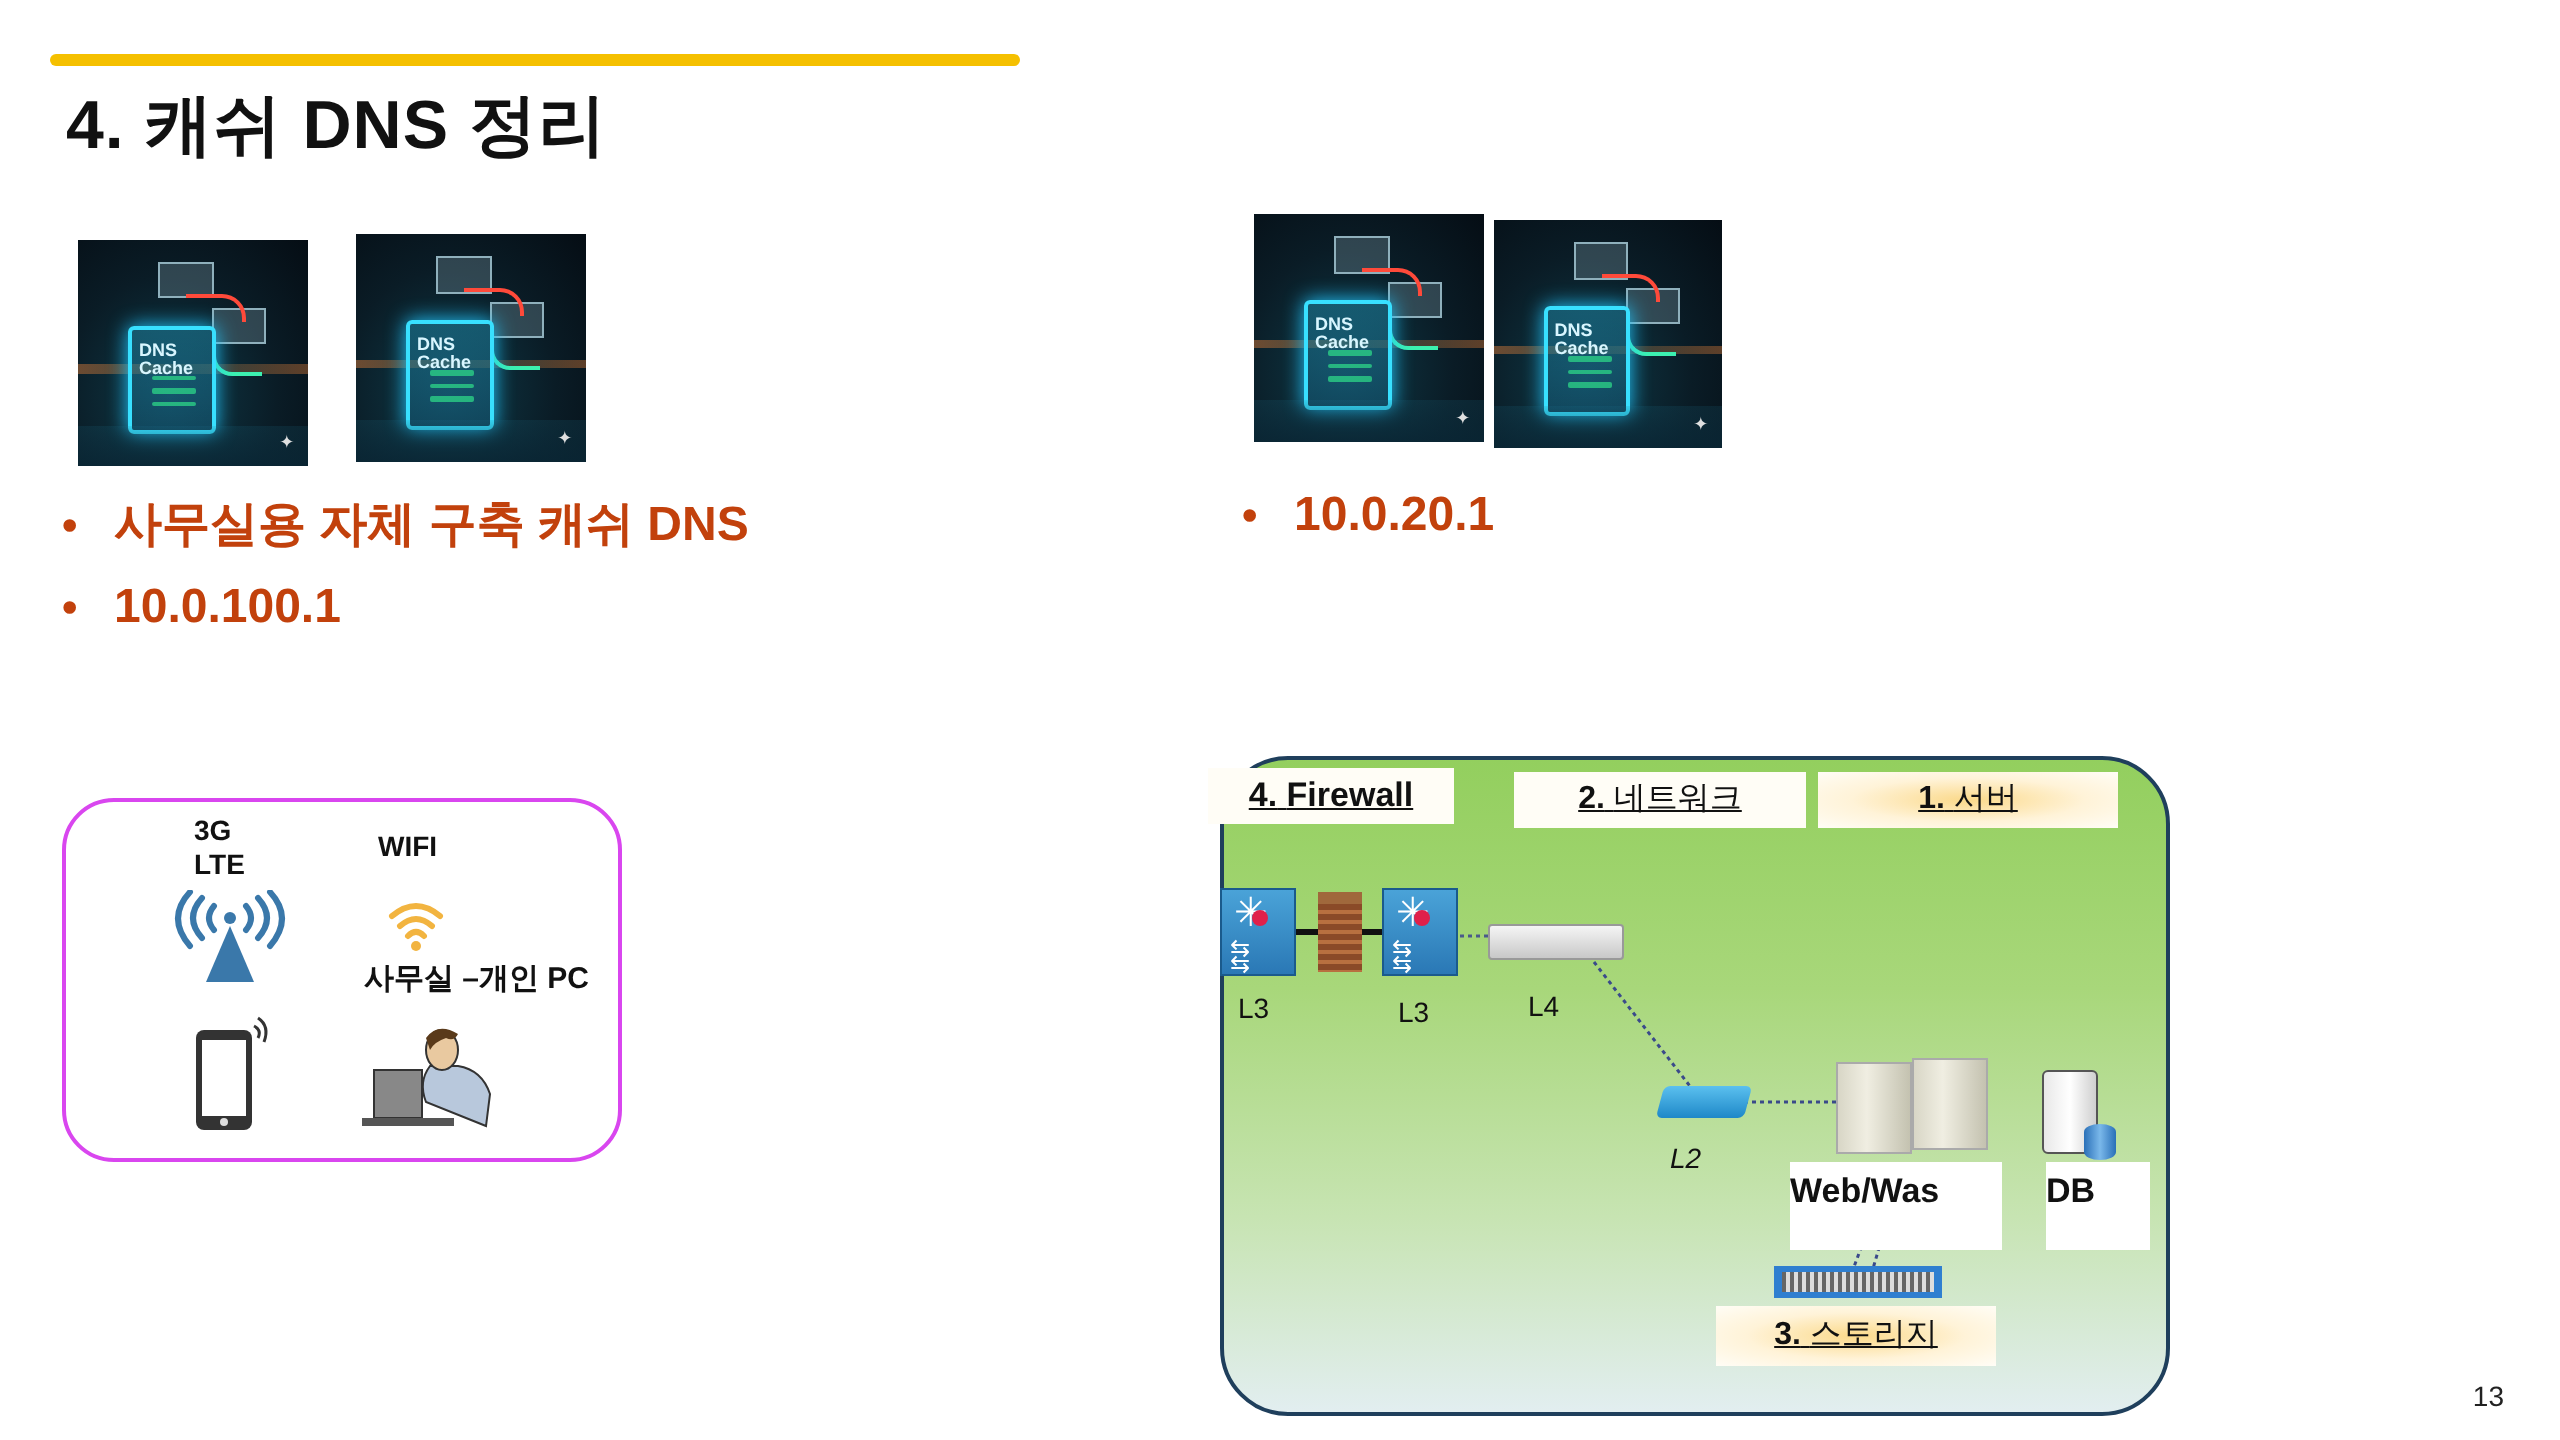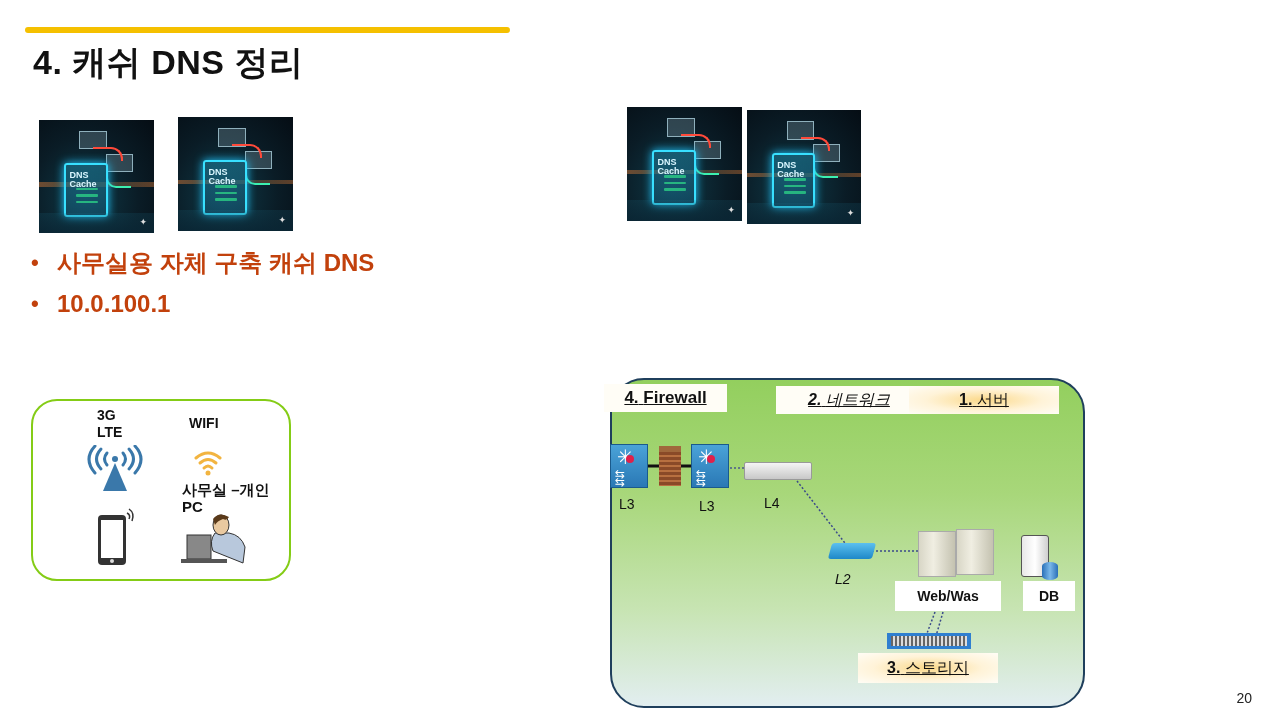--- a/index.html
+++ b/index.html
@@ -27,38 +27,38 @@
     .thumb .arrow-green { position: absolute; left: 58%; top: 50%; width: 22%; height: 10%; border-bottom: 2px solid #3cf0b0; border-left: 2px solid #3cf0b0; border-radius: 0 0 0 10px; }
     .thumb .floor { position: absolute; left: 0; bottom: 0; width: 100%; height: 18%; background: linear-gradient(180deg, rgba(30,120,150,0.15), rgba(10,40,55,0.8)); }
     .thumb .sparkle { position: absolute; right: 6%; bottom: 5%; color: #e0e0e0; font-size: 9px; }
     .thumb .lights { position: absolute; left: 0; top: 55%; width: 100%; height: 4%; background: linear-gradient(90deg, rgba(255,140,60,0.4), rgba(255,180,90,0.15), rgba(255,140,60,0.35)); }
 
     .bullets { position: absolute; list-style: none; color: #c2410c; font-weight: bold; font-size: 24px; }
     .bullets li { position: relative; padding-left: 26px; height: 41px; line-height: 41px; }
     .bullets li::before { content: "•"; position: absolute; left: 0; top: 0; font-size: 22px; }
 
     .mobile-box {
-      position: absolute; left: 31px; top: 399px; width: 260px; height: 182px;
-      border: 2px solid #84cc16; border-radius: 26px; background: #fff;
+      position: absolute; left: 31px; top: 399px; width: 280px; height: 182px;
+      border: 2px solid #d946ef; border-radius: 26px; background: #fff;
     }
     .mb-text { position: absolute; font-weight: bold; color: #111; font-size: 14px; line-height: 17px; }
 
     .dc-box {
       position: absolute; left: 610px; top: 378px; width: 475px; height: 330px;
       border: 2px solid #1f3f5c; border-radius: 34px;
       background: linear-gradient(180deg, #93cf5e 0%, #a8d77a 35%, #c7e4b2 70%, #e2eef0 100%);
     }
     .dc-label {
       position: absolute; background: #fffdf6; font-size: 16px; color: #111; text-align: center;
       text-decoration: underline; line-height: 28px; height: 28px;
     }
     .dc-label b { font-weight: bold; }
     .glow { background: radial-gradient(ellipse at 50% 50%, #fbd98a 0%, #fff3d8 55%, #fffdf6 100%); }
     .dev-label { position: absolute; font-size: 14px; color: #111; }
-    .srv-label { position: absolute; background: #fff; font-size: 14px; font-weight: bold; color: #111; text-align: center; line-height: 30px; height: 30px; }
+    .srv-label { position: absolute; background: #fff; font-size: 17px; font-weight: bold; color: #111; text-align: left; line-height: 30px; height: 44px; }
 
     .l3 { position: absolute; width: 38px; height: 44px; background: linear-gradient(180deg, #4aa3d8, #2a78b5); border: 1px solid #1a5a8c; }
     .l3 .star { position: absolute; left: 6px; top: 2px; color: #fff; font-size: 20px; line-height: 20px; }
     .l3 .dot { position: absolute; left: 15px; top: 10px; width: 8px; height: 8px; border-radius: 50%; background: #e0204a; }
     .l3 .arrows { position: absolute; left: 4px; top: 25px; color: #fff; font-size: 12px; line-height: 8px; }
     .fw { position: absolute; width: 22px; height: 40px; background: repeating-linear-gradient(180deg, #8a4a28 0 3px, #b87040 3px 5px); border-top: 6px solid #a0683c; }
     .l4 { position: absolute; width: 68px; height: 18px; background: linear-gradient(180deg, #f5f5f5, #c8c8c8); border: 1px solid #999; border-radius: 2px; }
     .l2 { position: absolute; width: 44px; height: 16px; background: linear-gradient(180deg, #5bc0ef, #1e88c8); border-radius: 3px; transform: skewX(-15deg); }
     .tower { position: absolute; width: 38px; height: 46px; background: linear-gradient(90deg, #d8d6c6, #f0eee2 40%, #c4c2b0); border: 1px solid #aaa; }
     .dbsrv { position: absolute; width: 28px; height: 42px; background: linear-gradient(90deg, #e8e8e8, #ffffff, #cfcfcf); border: 1px solid #555; border-radius: 3px; }
@@ -134,20 +134,21 @@
       <div class="cube-label">DNS Cache</div>
     <div class="slot" style="top:45%"></div>
       <div class="slot" style="top:58%"></div>
       <div class="slot" style="top:71%"></div>
   </div>
   <div class="floor"></div>
   <div class="sparkle">✦</div>
 </div>
 
 <ul class="bullets" style="left:621px; top:237px;">
+  <li>10.0.20.1</li>
 </ul>
 
 <div class="mobile-box">
   <div class="mb-text" style="left:64px; top:6px;">
     <div>3G</div>
     <div>LTE</div>
   </div>
   <div class="mb-text" style="left:156px; top:14px;">WIFI</div>
 
   <svg style="position:absolute; left:54px; top:44px;" width="56" height="48" viewBox="0 0 56 48">
@@ -191,21 +192,21 @@
     <rect x="8" y="24" width="24" height="24" fill="#888" stroke="#333" stroke-width="1"></rect>
     <rect x="2" y="48" width="46" height="4" fill="#555"></rect>
   </svg>
 </div>
 
 <div class="dc-box"></div>
 
 <div class="dc-label" style="left:604px; top:384px; width:123px; font-size:17px;">
   <b>4.</b> <b>Firewall</b>
 </div>
-<div class="dc-label" style="left:776px; top:386px; width:146px;font-style:italic;">
+<div class="dc-label" style="left:757px; top:386px; width:146px;">
   <b>2.</b> <span>네트워크</span>
 </div>
 <div class="dc-label glow" style="left:909px; top:386px; width:150px;">
   <b>1.</b> <span>서버</span>
 </div>
 
 <svg style="position:absolute; left:0; top:0;" width="1280" height="720">
   <line x1="648" y1="466" x2="692" y2="466" stroke="#111" stroke-width="3"></line>
   <line x1="730" y1="468" x2="744" y2="468" stroke="#4a5a8a" stroke-width="1.5" stroke-dasharray="2,2"></line>
   <line x1="797" y1="481" x2="848" y2="547" stroke="#3a4a8a" stroke-width="1.5" stroke-dasharray="2,2"></line>
@@ -241,13 +242,13 @@
 <div class="srv-label" style="left:895px; top:581px; width:106px;">Web/Was</div>
 <div class="srv-label" style="left:1023px; top:581px; width:52px;">DB</div>
 
 <div class="storage" style="left:887px; top:633px;">
     <div></div>
   </div>
 <div class="dc-label glow" style="left:858px; top:653px; width:140px; height:30px; line-height:30px;">
   <b>3.</b> <span>스토리지</span>
 </div>
 
-<div class="page-num">20</div>
+<div class="page-num">13</div>
 
 </body></html>

